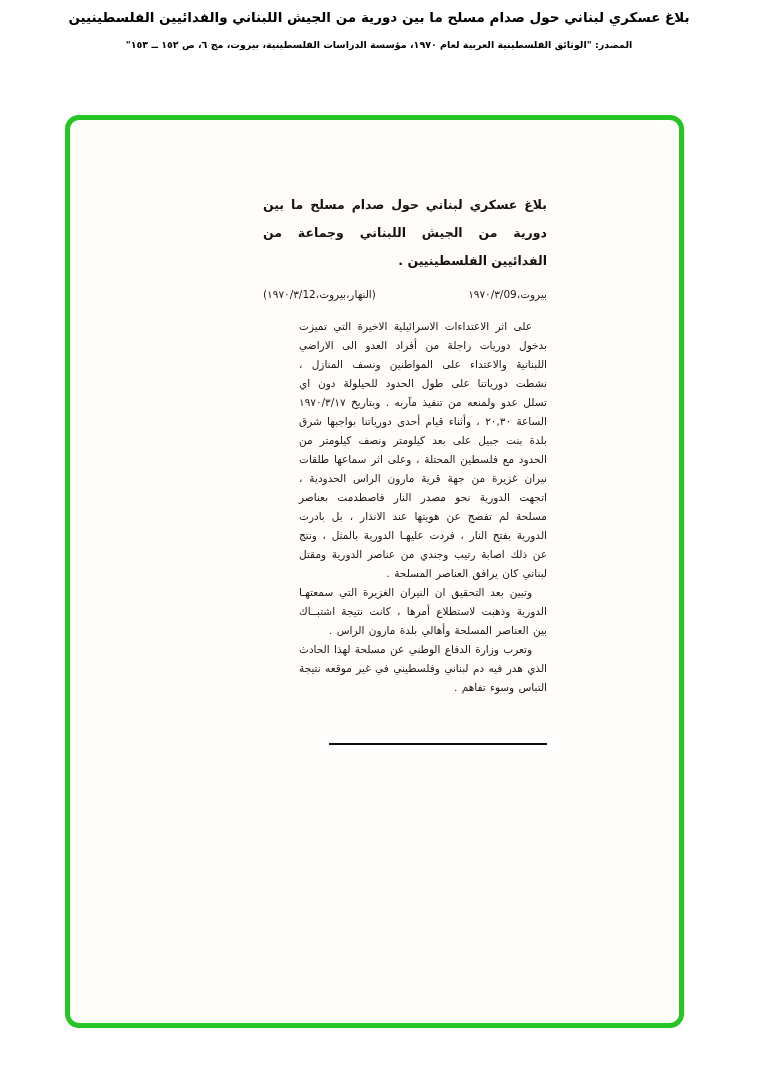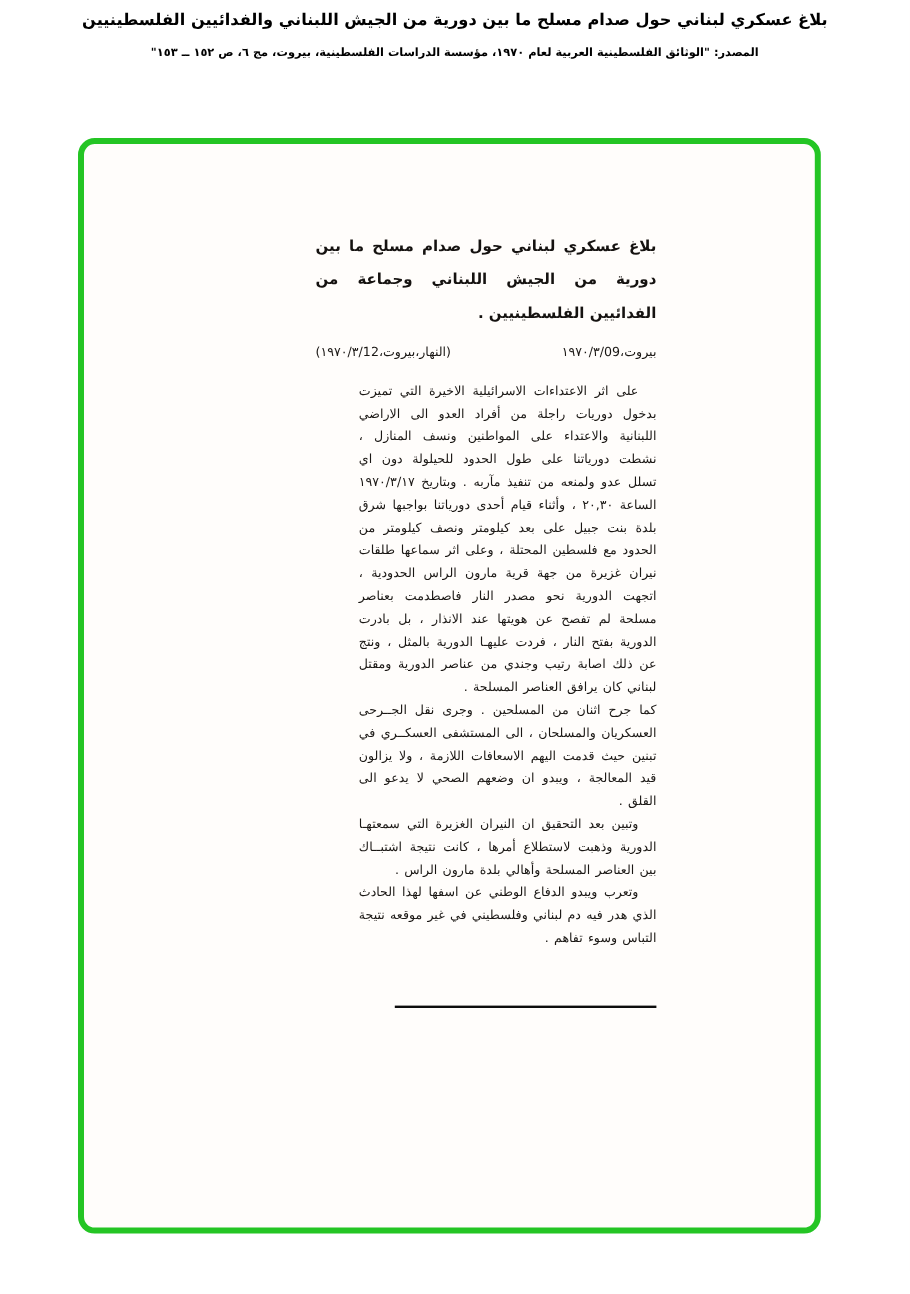--- a/index.html
+++ b/index.html
@@ -96,21 +96,20 @@
 
     <div class="doc-title">بلاغ عسكري لبناني حول صدام مسلح ما بين دورية من الجيش اللبناني وجماعة من الفدائيين الفلسطينيين .</div>
 
     <div class="dateline">
       <span>بيروت،١٩٧٠/٣/09</span>
       <span>(النهار،بيروت،١٩٧٠/٣/12)</span>
     </div>
 
     <div class="doc-body">
       <p>على اثر الاعتداءات الاسرائيلية الاخيرة التي تميزت بدخول دوريات راجلة من أفراد العدو الى الاراضي اللبنانية والاعتداء على المواطنين ونسف المنازل ، نشطت دورياتنا على طول الحدود للحيلولة دون اي تسلل عدو ولمنعه من تنفيذ مآربه . وبتاريخ ١٩٧٠/٣/١٧ الساعة ٢٠,٣٠ ، وأثناء قيام أحدى دورياتنا بواجبها شرق بلدة بنت جبيل على بعد كيلومتر ونصف كيلومتر من الحدود مع فلسطين المحتلة ، وعلى اثر سماعها طلقات نيران غزيرة من جهة قرية مارون الراس الحدودية ، اتجهت الدورية نحو مصدر النار فاصطدمت بعناصر مسلحة لم تفصح عن هويتها عند الانذار ، بل بادرت الدورية بفتح النار ، فردت عليهـا الدورية بالمثل ، ونتج عن ذلك اصابة رتيب وجندي من عناصر الدورية ومقتل لبناني كان يرافق العناصر المسلحة .</p>
-      <p class="no-indent">كما جرح اثنان من المسلحين . وجرى نقل الجــرحى العسكريان والمسلحان ، الى المستشفى العسكــري في تبنين حيث قدمت اليهم الاسعافات اللازمة ، ولا يزالون قيد المعالجة ، ويبدو ان وضعهم الصحي لا يدعو الى القلق .</p>
       <p>وتبين بعد التحقيق ان النيران الغزيرة التي سمعتهـا الدورية وذهبت لاستطلاع أمرها ، كانت نتيجة اشتبــاك بين العناصر المسلحة وأهالي بلدة مارون الراس .</p>
-      <p>وتعرب ويبدو الدفاع الوطني عن اسفها لهذا الحادث الذي هدر فيه دم لبناني وفلسطيني في غير موقعه نتيجة التباس وسوء تفاهم .</p>
+      <p>وتعرب وزارة الدفاع الوطني عن مسلحة لهذا الحادث الذي هدر فيه دم لبناني وفلسطيني في غير موقعه نتيجة التباس وسوء تفاهم .</p>
     </div>
 
     <div class="end-rule"></div>
 
   </div>
 </div>
 
 </body></html>

